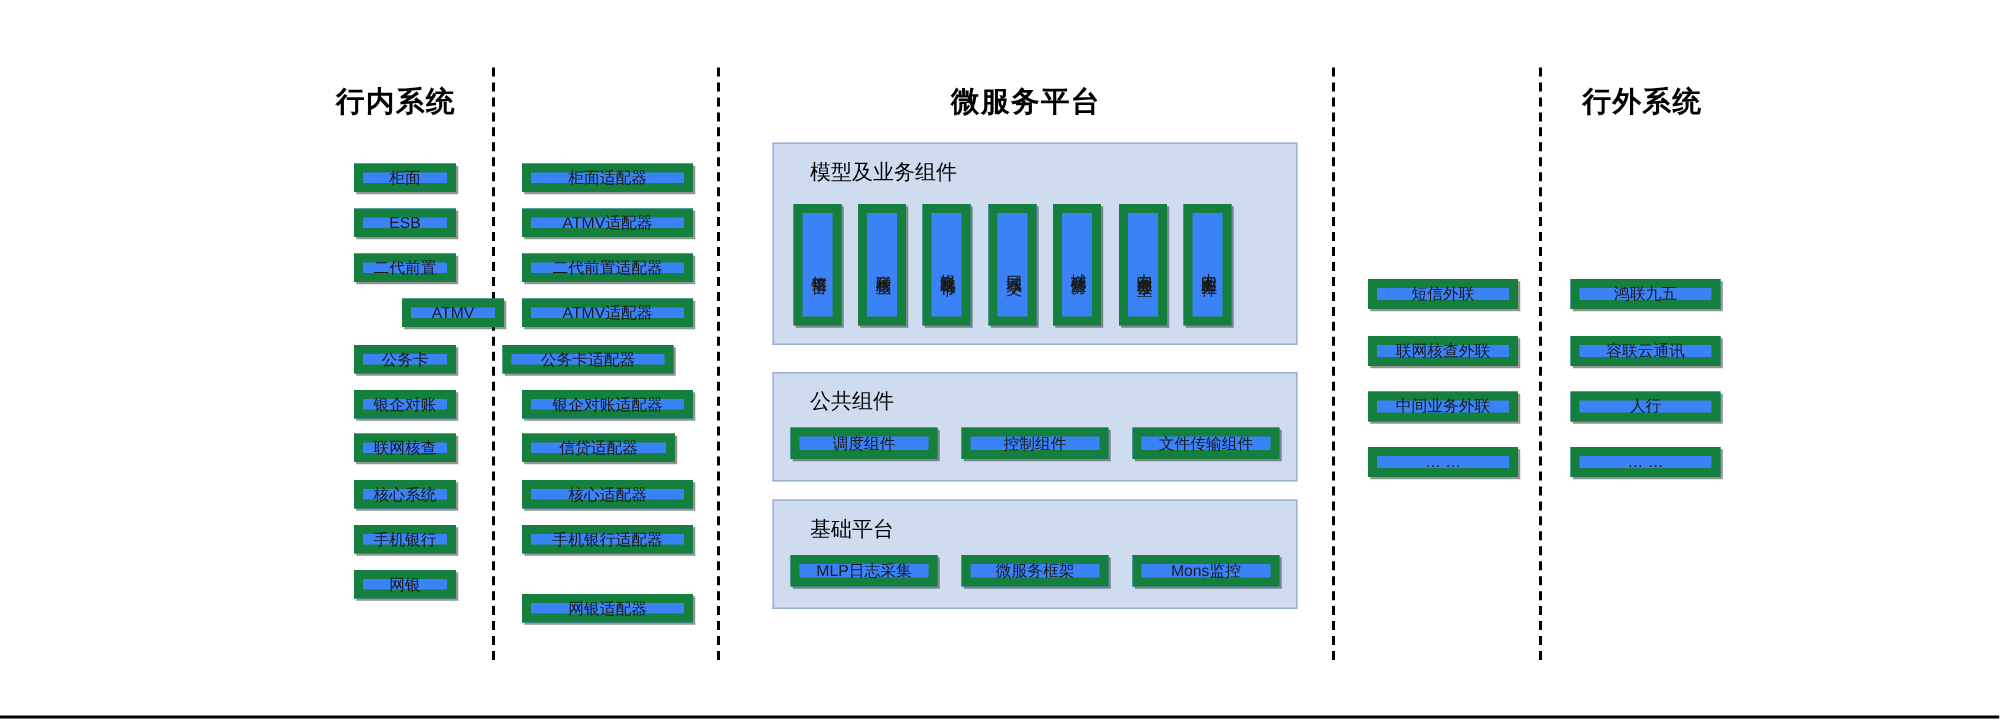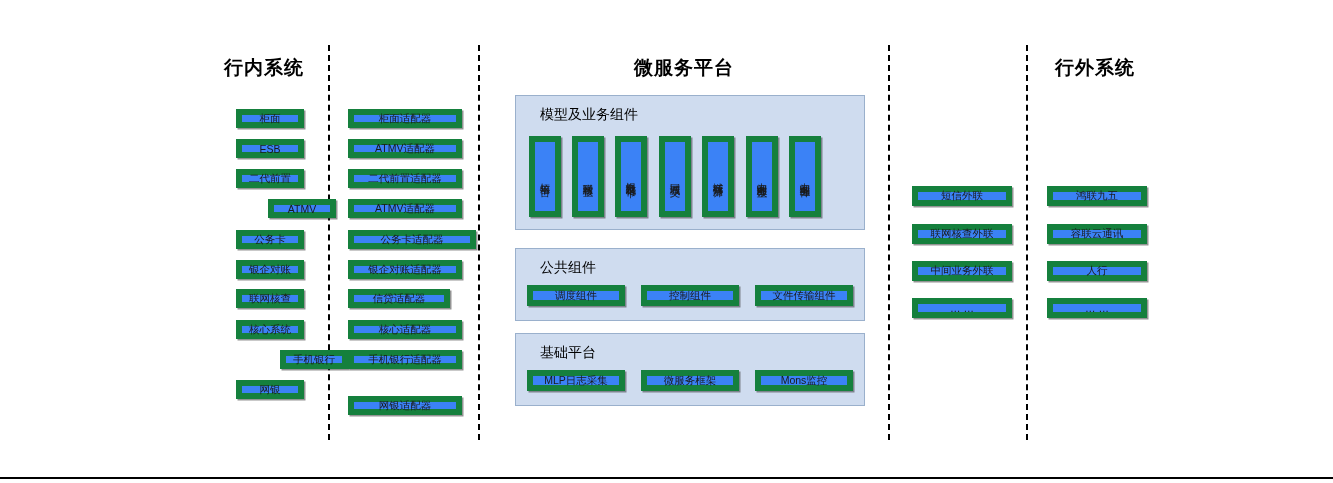--- a/index.html
+++ b/index.html
@@ -103,28 +103,28 @@
   <div class="col-title" style="left:1026px; top:55px; width:138px;">行外系统</div>
 
   <div class="node" style="left:236px; top:109px;  width:68px; height:19px;">柜面</div>
   <div class="node" style="left:236px; top:139px;  width:68px; height:19px;">ESB</div>
   <div class="node" style="left:236px; top:169px;  width:68px; height:19px;">二代前置</div>
   <div class="node" style="left:236px; top:199px;  width:68px; height:19px;margin-left:32px;">ATMV</div>
   <div class="node" style="left:236px; top:230px;  width:68px; height:19px;">公务卡</div>
   <div class="node" style="left:236px; top:260px;  width:68px; height:19px;">银企对账</div>
   <div class="node" style="left:236px; top:289px;  width:68px; height:19px;">联网核查</div>
   <div class="node" style="left:236px; top:320px;  width:68px; height:19px;">核心系统</div>
-  <div class="node" style="left:236px; top:350px;  width:68px; height:19px;margin-left:44px;">手机银行</div>
+  <div class="node" style="left:236px; top:350px;  width:68px; height:19px;">手机银行</div>
   <div class="node" style="left:236px; top:380px;  width:68px; height:19px;">网银</div>
 
   <div class="node" style="left:348px; top:109px;  width:114px; height:19px;">柜面适配器</div>
   <div class="node" style="left:348px; top:139px;  width:114px; height:19px;">ATMV适配器</div>
   <div class="node" style="left:348px; top:169px;  width:114px; height:19px;">二代前置适配器</div>
   <div class="node" style="left:348px; top:199px;  width:114px; height:19px;">ATMV适配器</div>
-  <div class="node" style="left:348px; top:230px;  width:128px; height:19px;">公务卡适配器</div>
+  <div class="node" style="left:335px; top:230px;  width:114px; height:19px;">公务卡适配器</div>
   <div class="node" style="left:348px; top:260px;  width:114px; height:19px;">银企对账适配器</div>
   <div class="node" style="left:348px; top:289px;  width:102px; height:19px;">信贷适配器</div>
   <div class="node" style="left:348px; top:320px;  width:114px; height:19px;">核心适配器</div>
   <div class="node" style="left:348px; top:350px;  width:114px; height:19px;">手机银行适配器</div>
   <div class="node" style="left:348px; top:380px;  width:114px; height:19px;margin-top:16px;">网银适配器</div>
 
   <div class="panel" style="left:515px; top:95px; width:350px; height:135px;">
     <div class="panel-title">模型及业务组件</div>
   </div>
   <div class="node vertical" style="left:529px; top:136px; width:32px; height:81px;">短信平台</div>

